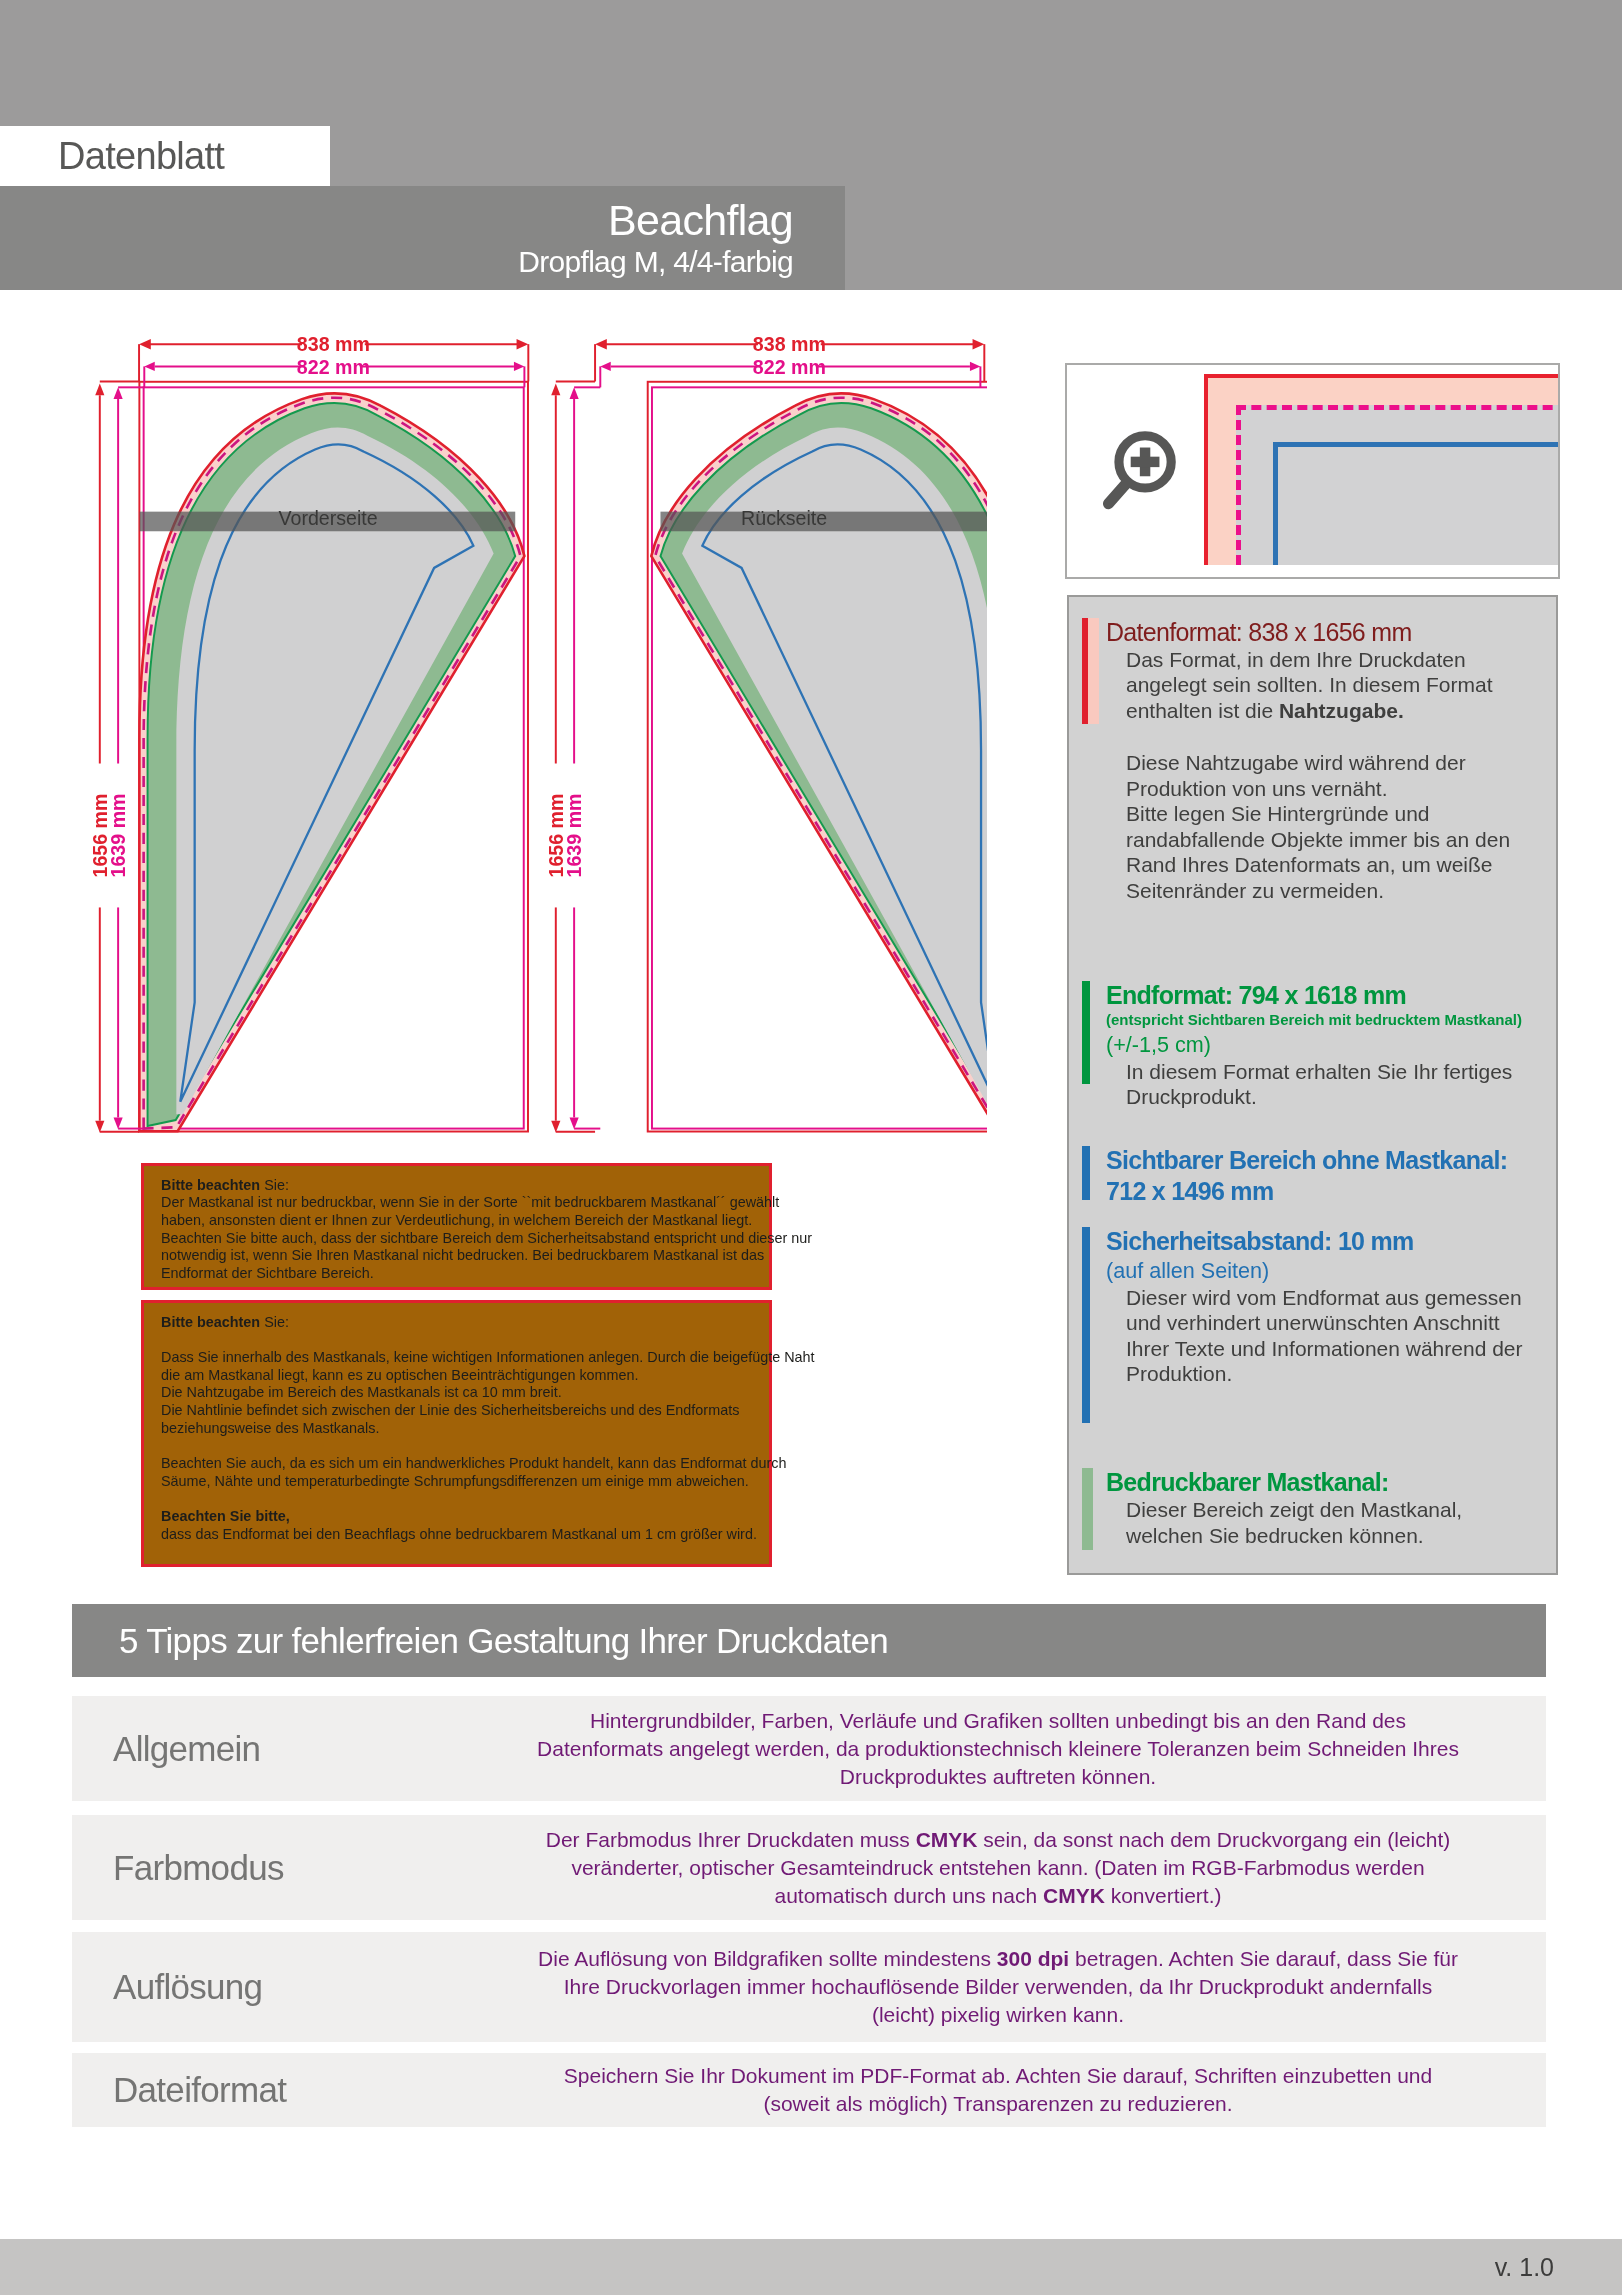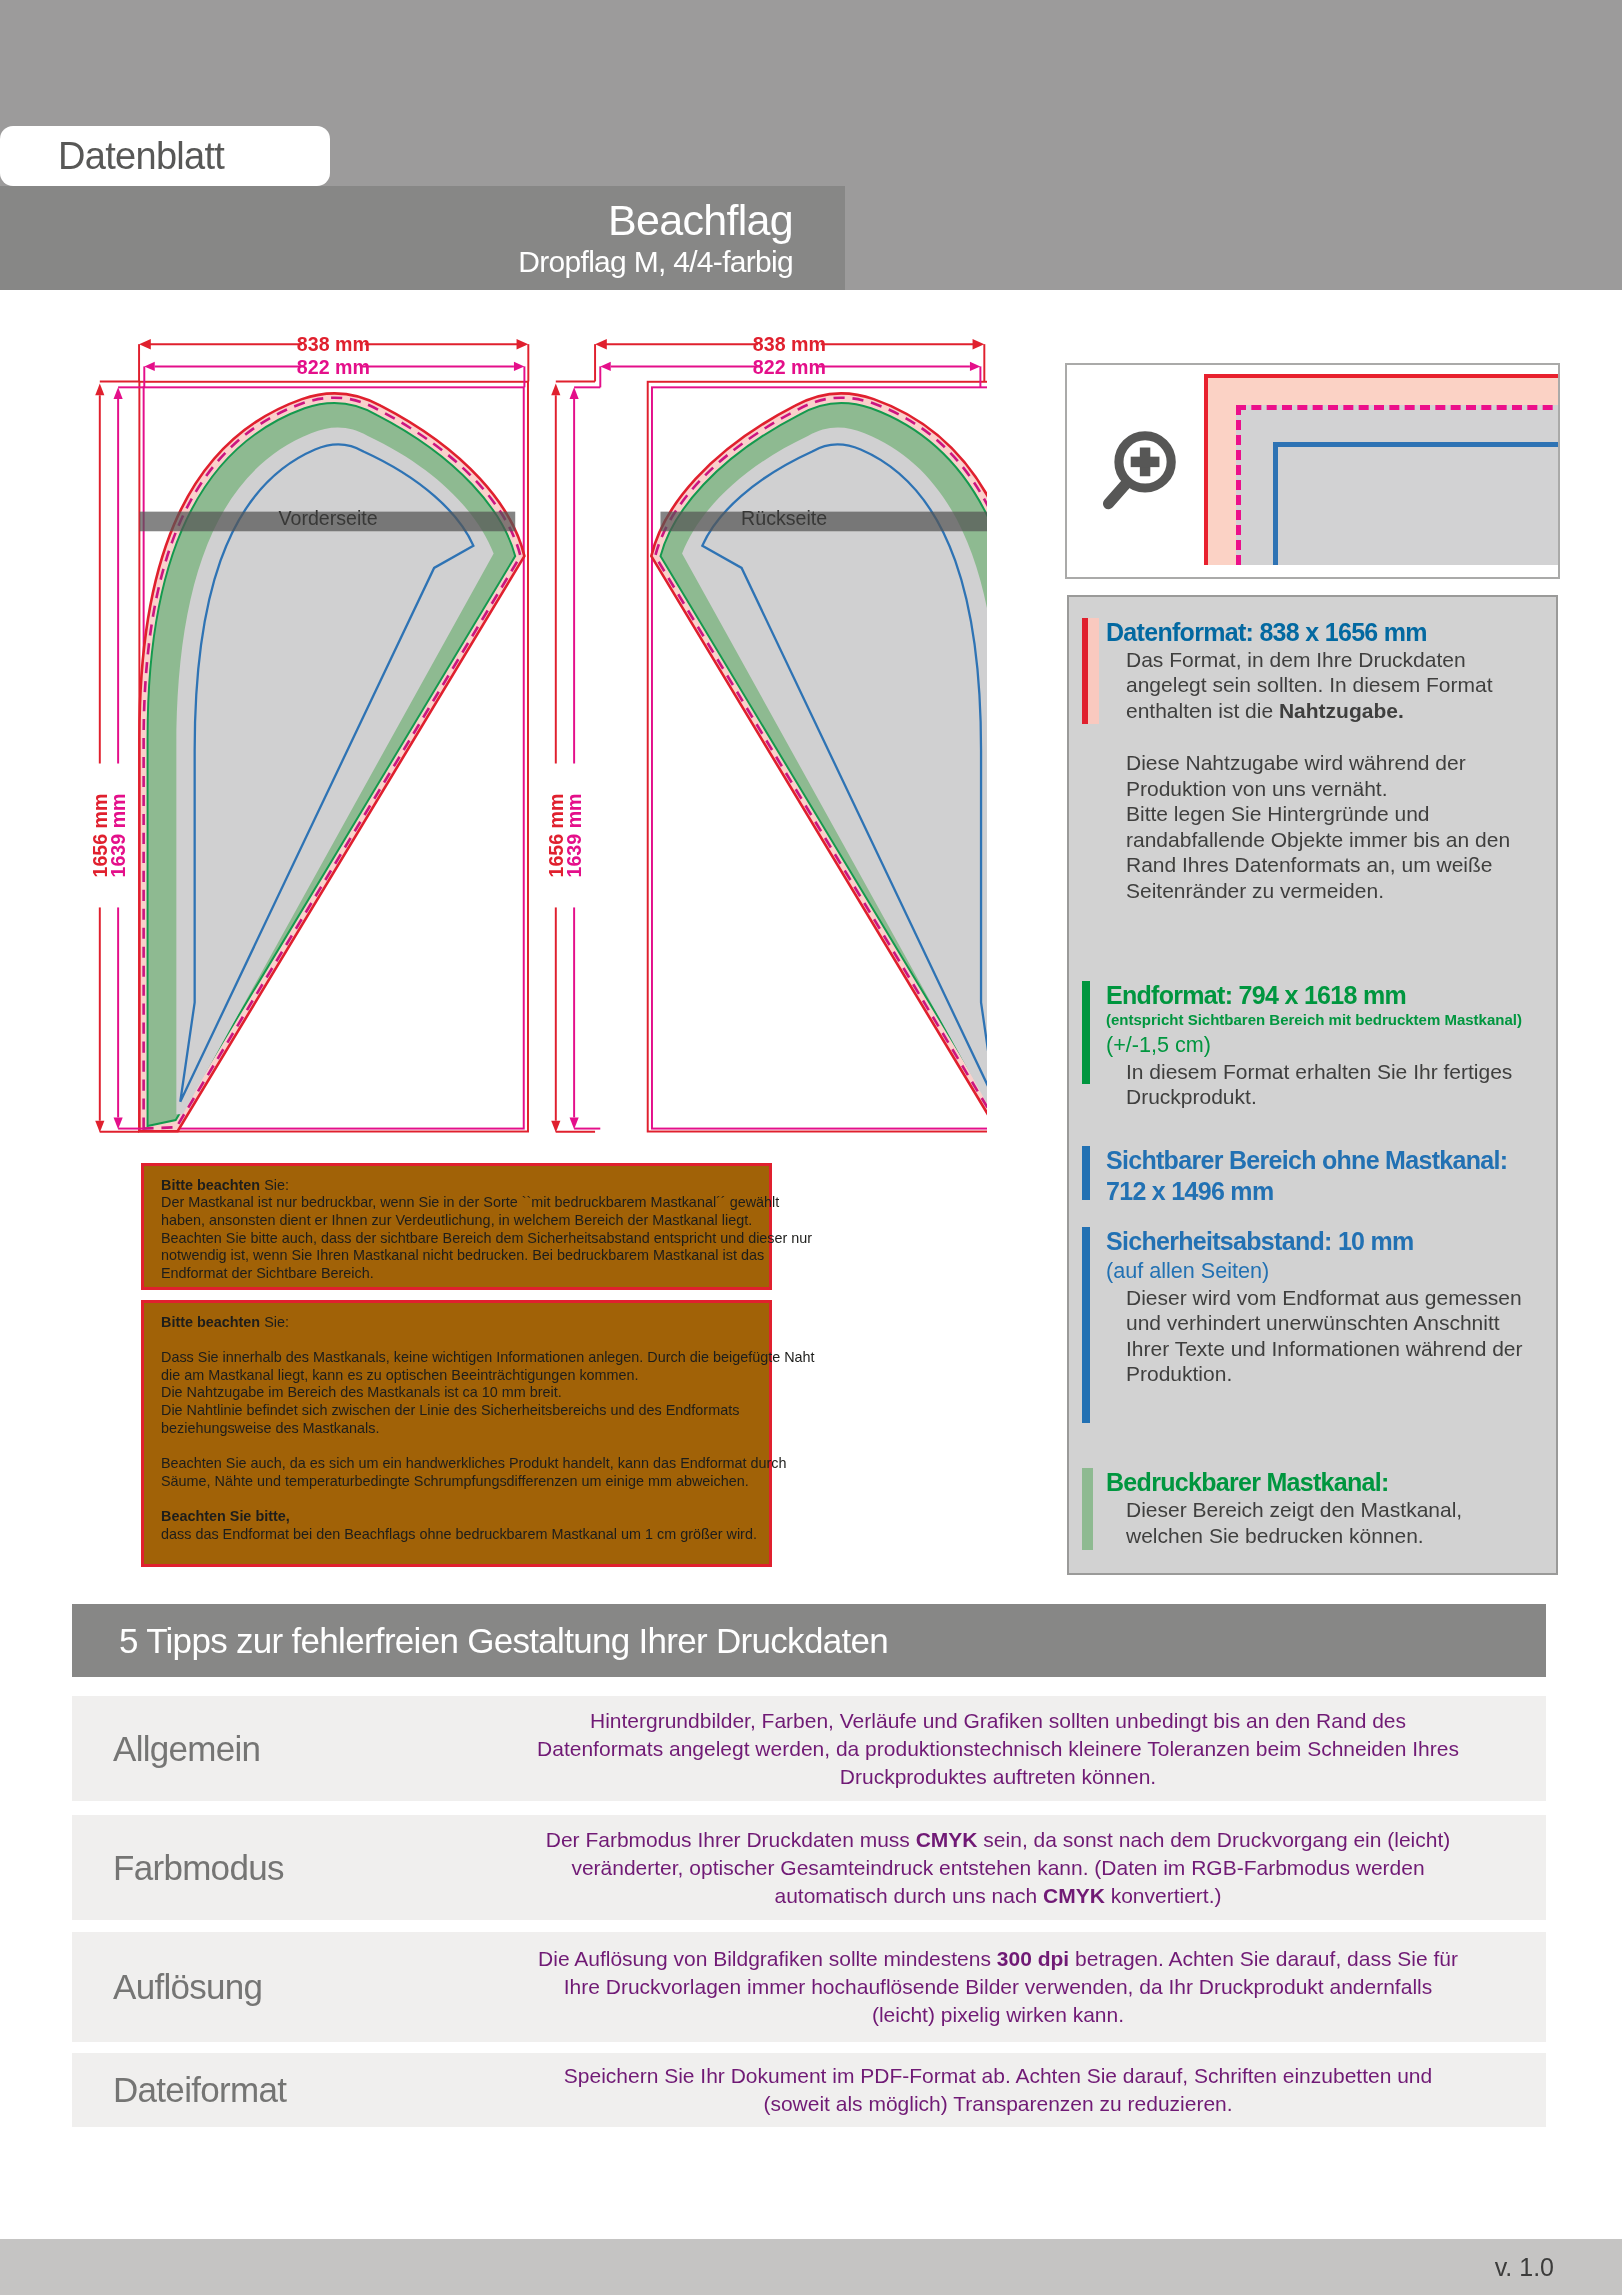--- a/index.html
+++ b/index.html
@@ -1,21 +1,21 @@
 <!DOCTYPE html>
 <html lang="de" style="font-size:10.5px"><head>
 <meta charset="utf-8">
 <style>
   html,body{margin:0;padding:0;background:#fff;}
   .page{position:relative;width:1623px;height:2295px;background:#ffffff;overflow:hidden;
         font-family:"Liberation Sans",sans-serif;color:#3f3f3e;}
   
   .hdr-light{position:absolute;left:0;top:0;width:1623px;height:290px;background:#9c9b9b;}
   .hdr-whitebox{position:absolute;left:0;top:126px;width:330px;height:60px;background:#ffffff;
-                display:flex;align-items:center;border-radius:13px;}
+                display:flex;align-items:center;}
   .hdr-whitebox span{padding-left:58px;font-size:38px;color:#585857;letter-spacing:-0.7px;}
   .hdr-dark{position:absolute;left:0;top:186px;width:845px;height:104px;background:#878786;
             display:flex;flex-direction:column;justify-content:center;align-items:flex-end;
             color:#fff;padding-right:0;}
   .hdr-dark .l1{font-size:43px;line-height:47px;margin-right:52px;letter-spacing:-0.7px;}
   .hdr-dark .l2{font-size:30px;line-height:35px;margin-right:52px;letter-spacing:-0.7px;}
   
   .flag-svg{position:absolute;top:335px;}
   #flag-front{left:86px;}
   #flag-back{left:542px;}
@@ -40,21 +40,21 @@
            border-top:5.2px dashed #ec0f8a;border-left:5.2px dashed #ec0f8a;background:#d2d2d3;}
   .dz-blue{position:absolute;left:32px;top:32px;right:-5.2px;bottom:0;
            border-top:5.9px solid #2e73b4;border-left:5.9px solid #2e73b4;}
   .magnifier{position:absolute;left:31px;top:59px;}
   
   .info-panel{position:absolute;left:1067px;top:595px;width:491px;height:980px;background:#d2d2d2;
               border:2px solid #9a9a99;box-sizing:border-box;}
   .sect{position:absolute;left:0;width:100%;}
   .sect .bar{position:absolute;left:13px;top:1.3px;width:7.9px;}
   .sect .content{position:absolute;left:37px;right:18.3px;}
-  .h-dark{font-size:25px;font-weight:bold;color:#0369a1;line-height:30px;letter-spacing:-0.7px;}
+  .h-dark{font-size:25px;font-weight:normal;color:#7f1d1d;line-height:30px;letter-spacing:-0.7px;}
   .h-green{font-size:25px;font-weight:bold;color:#00963f;line-height:30px;letter-spacing:-0.7px;}
   .h-blue{font-size:25px;font-weight:bold;color:#2271b3;line-height:31px;letter-spacing:-0.7px;}
   .sub-green-sm{font-size:15px;font-weight:bold;color:#00963f;line-height:19.6px;}
   .sub-green{font-size:21.6px;color:#00963f;line-height:29px;}
   .sub-blue{font-size:21.6px;color:#2271b3;line-height:27.5px;}
   .body-txt{font-size:21px;line-height:25.5px;color:#3f3f3e;white-space:pre-line;margin-left:20px;}
   #s-datenformat{top:19.6px;}  #s-datenformat .bar{height:106px;background:#f9c9bf;border-left:6.5px solid #e0202e;width:10.5px;}
   #s-naht{top:153px;}
   #s-endformat{top:383px;}   #s-endformat .bar{height:103px;background:#00963f;}
   #s-sichtbar{top:548px;}    #s-sichtbar .bar{height:54px;background:#2271b3;}

